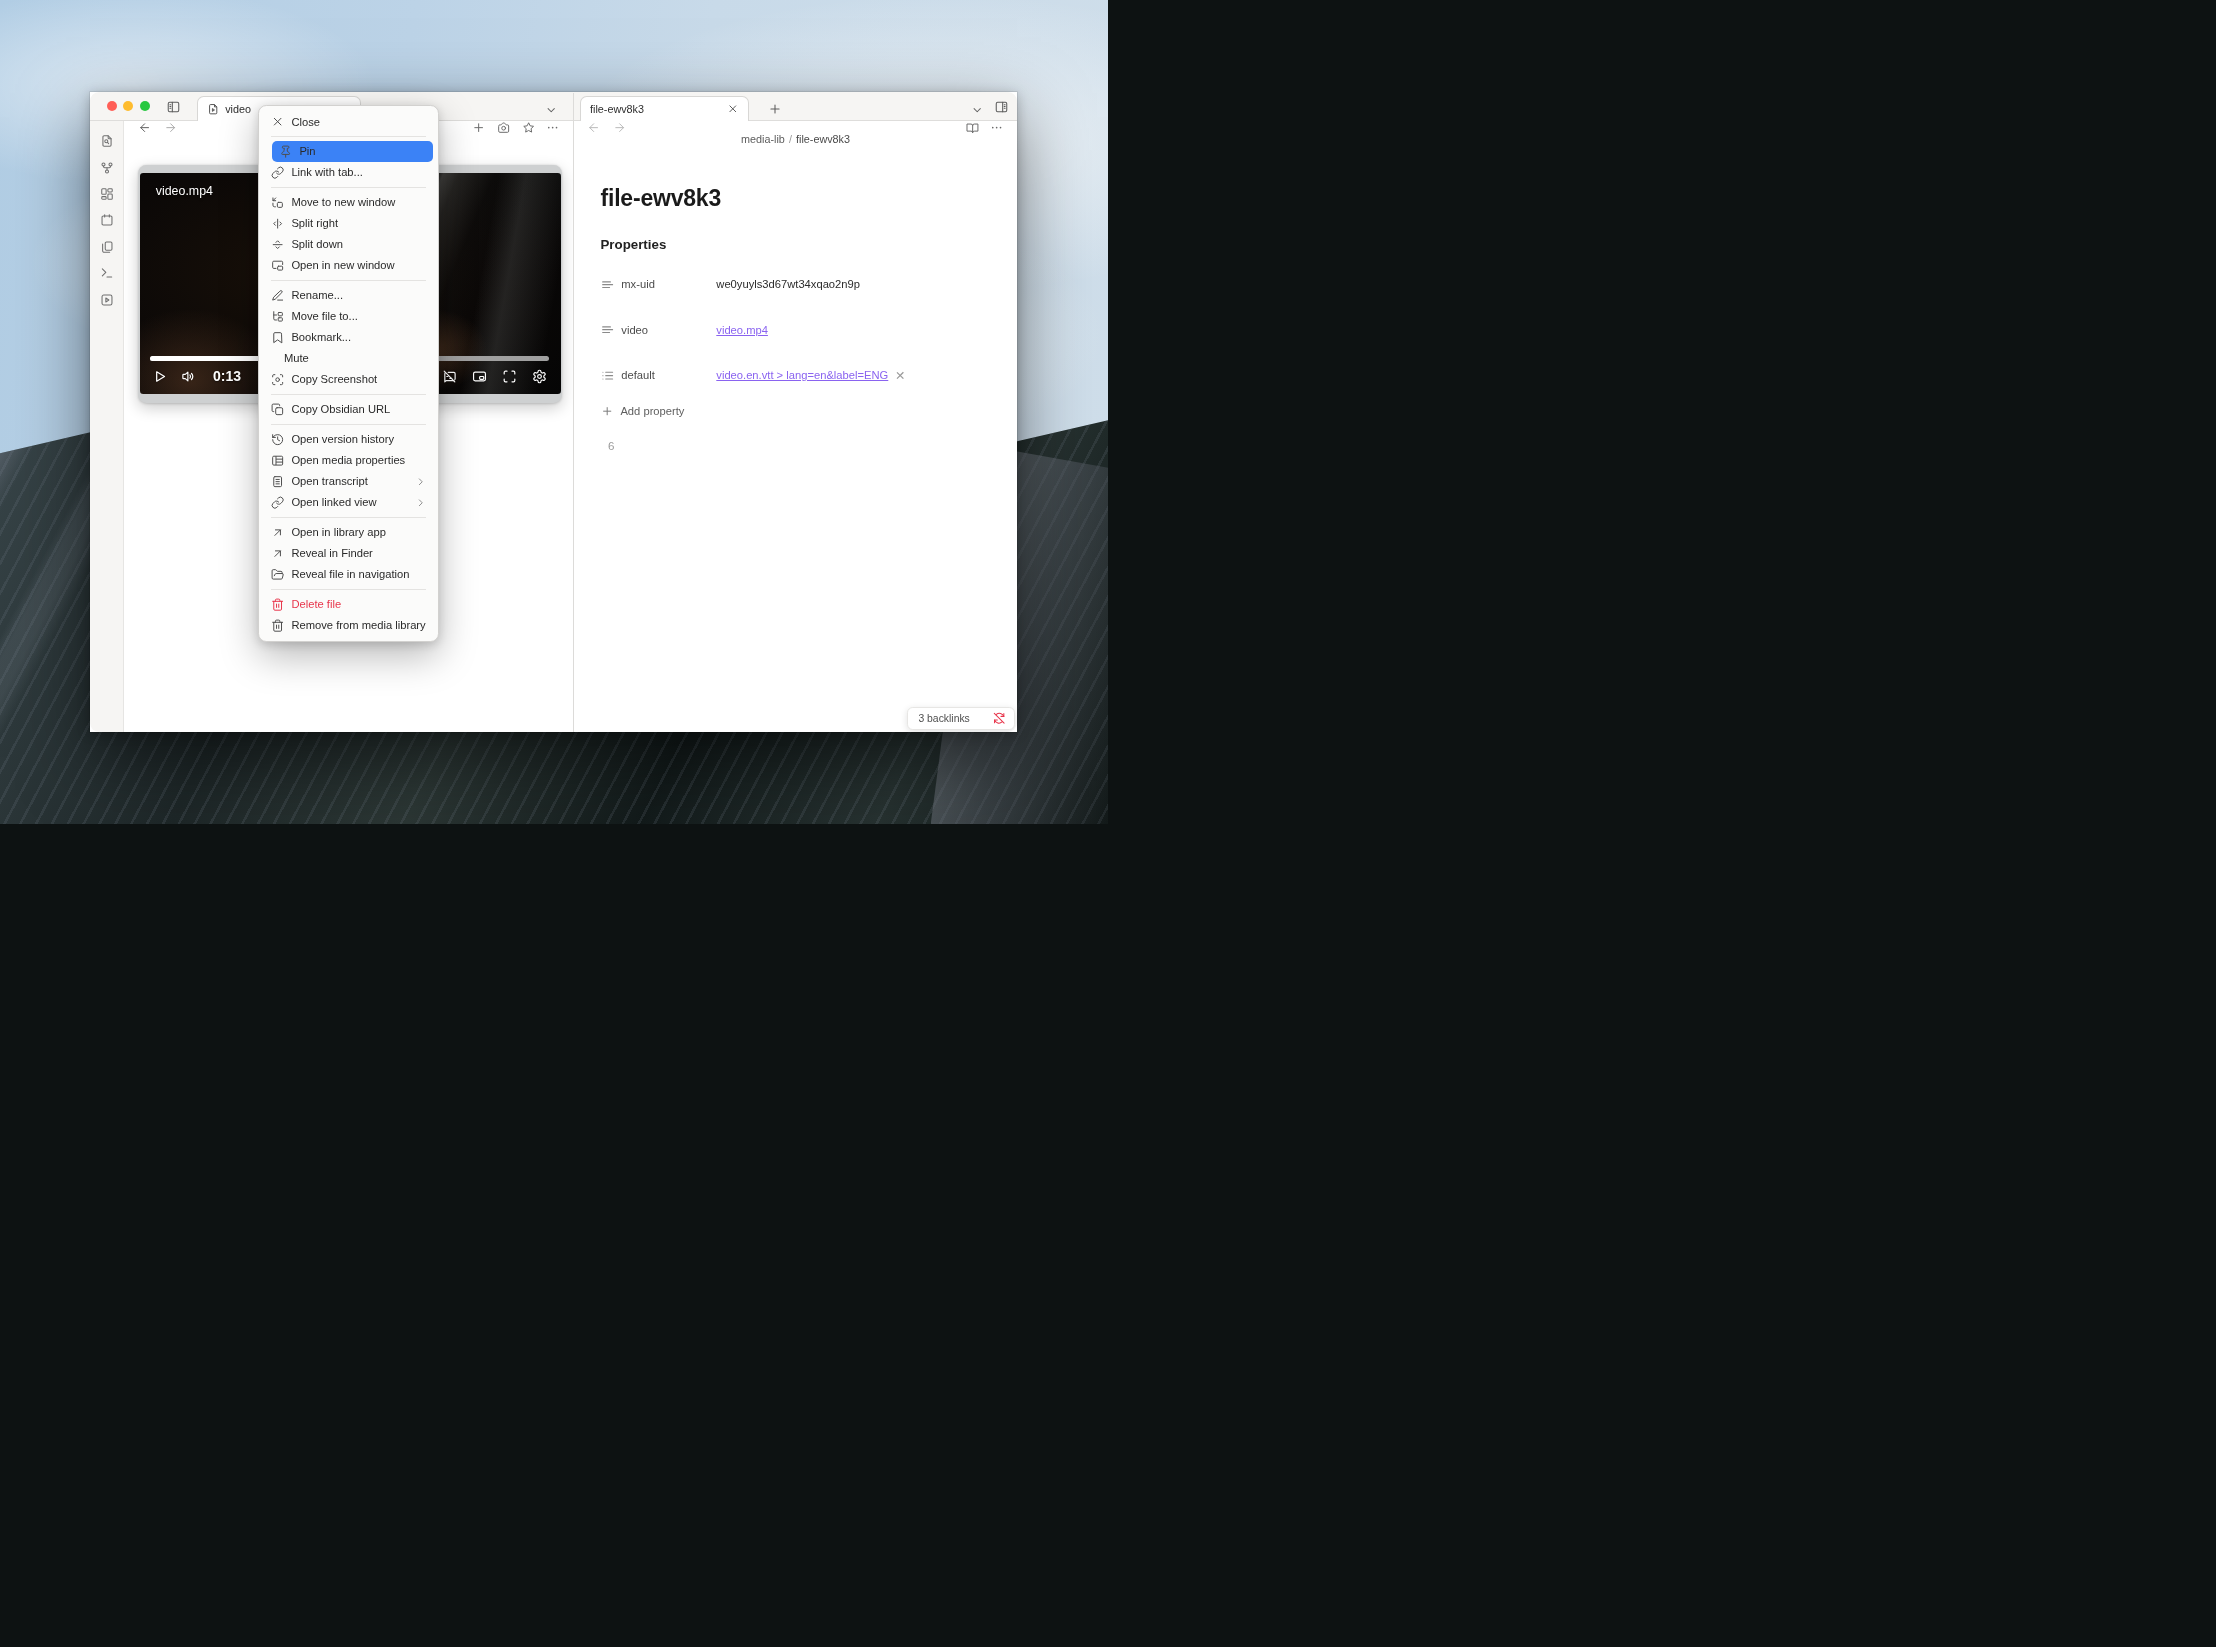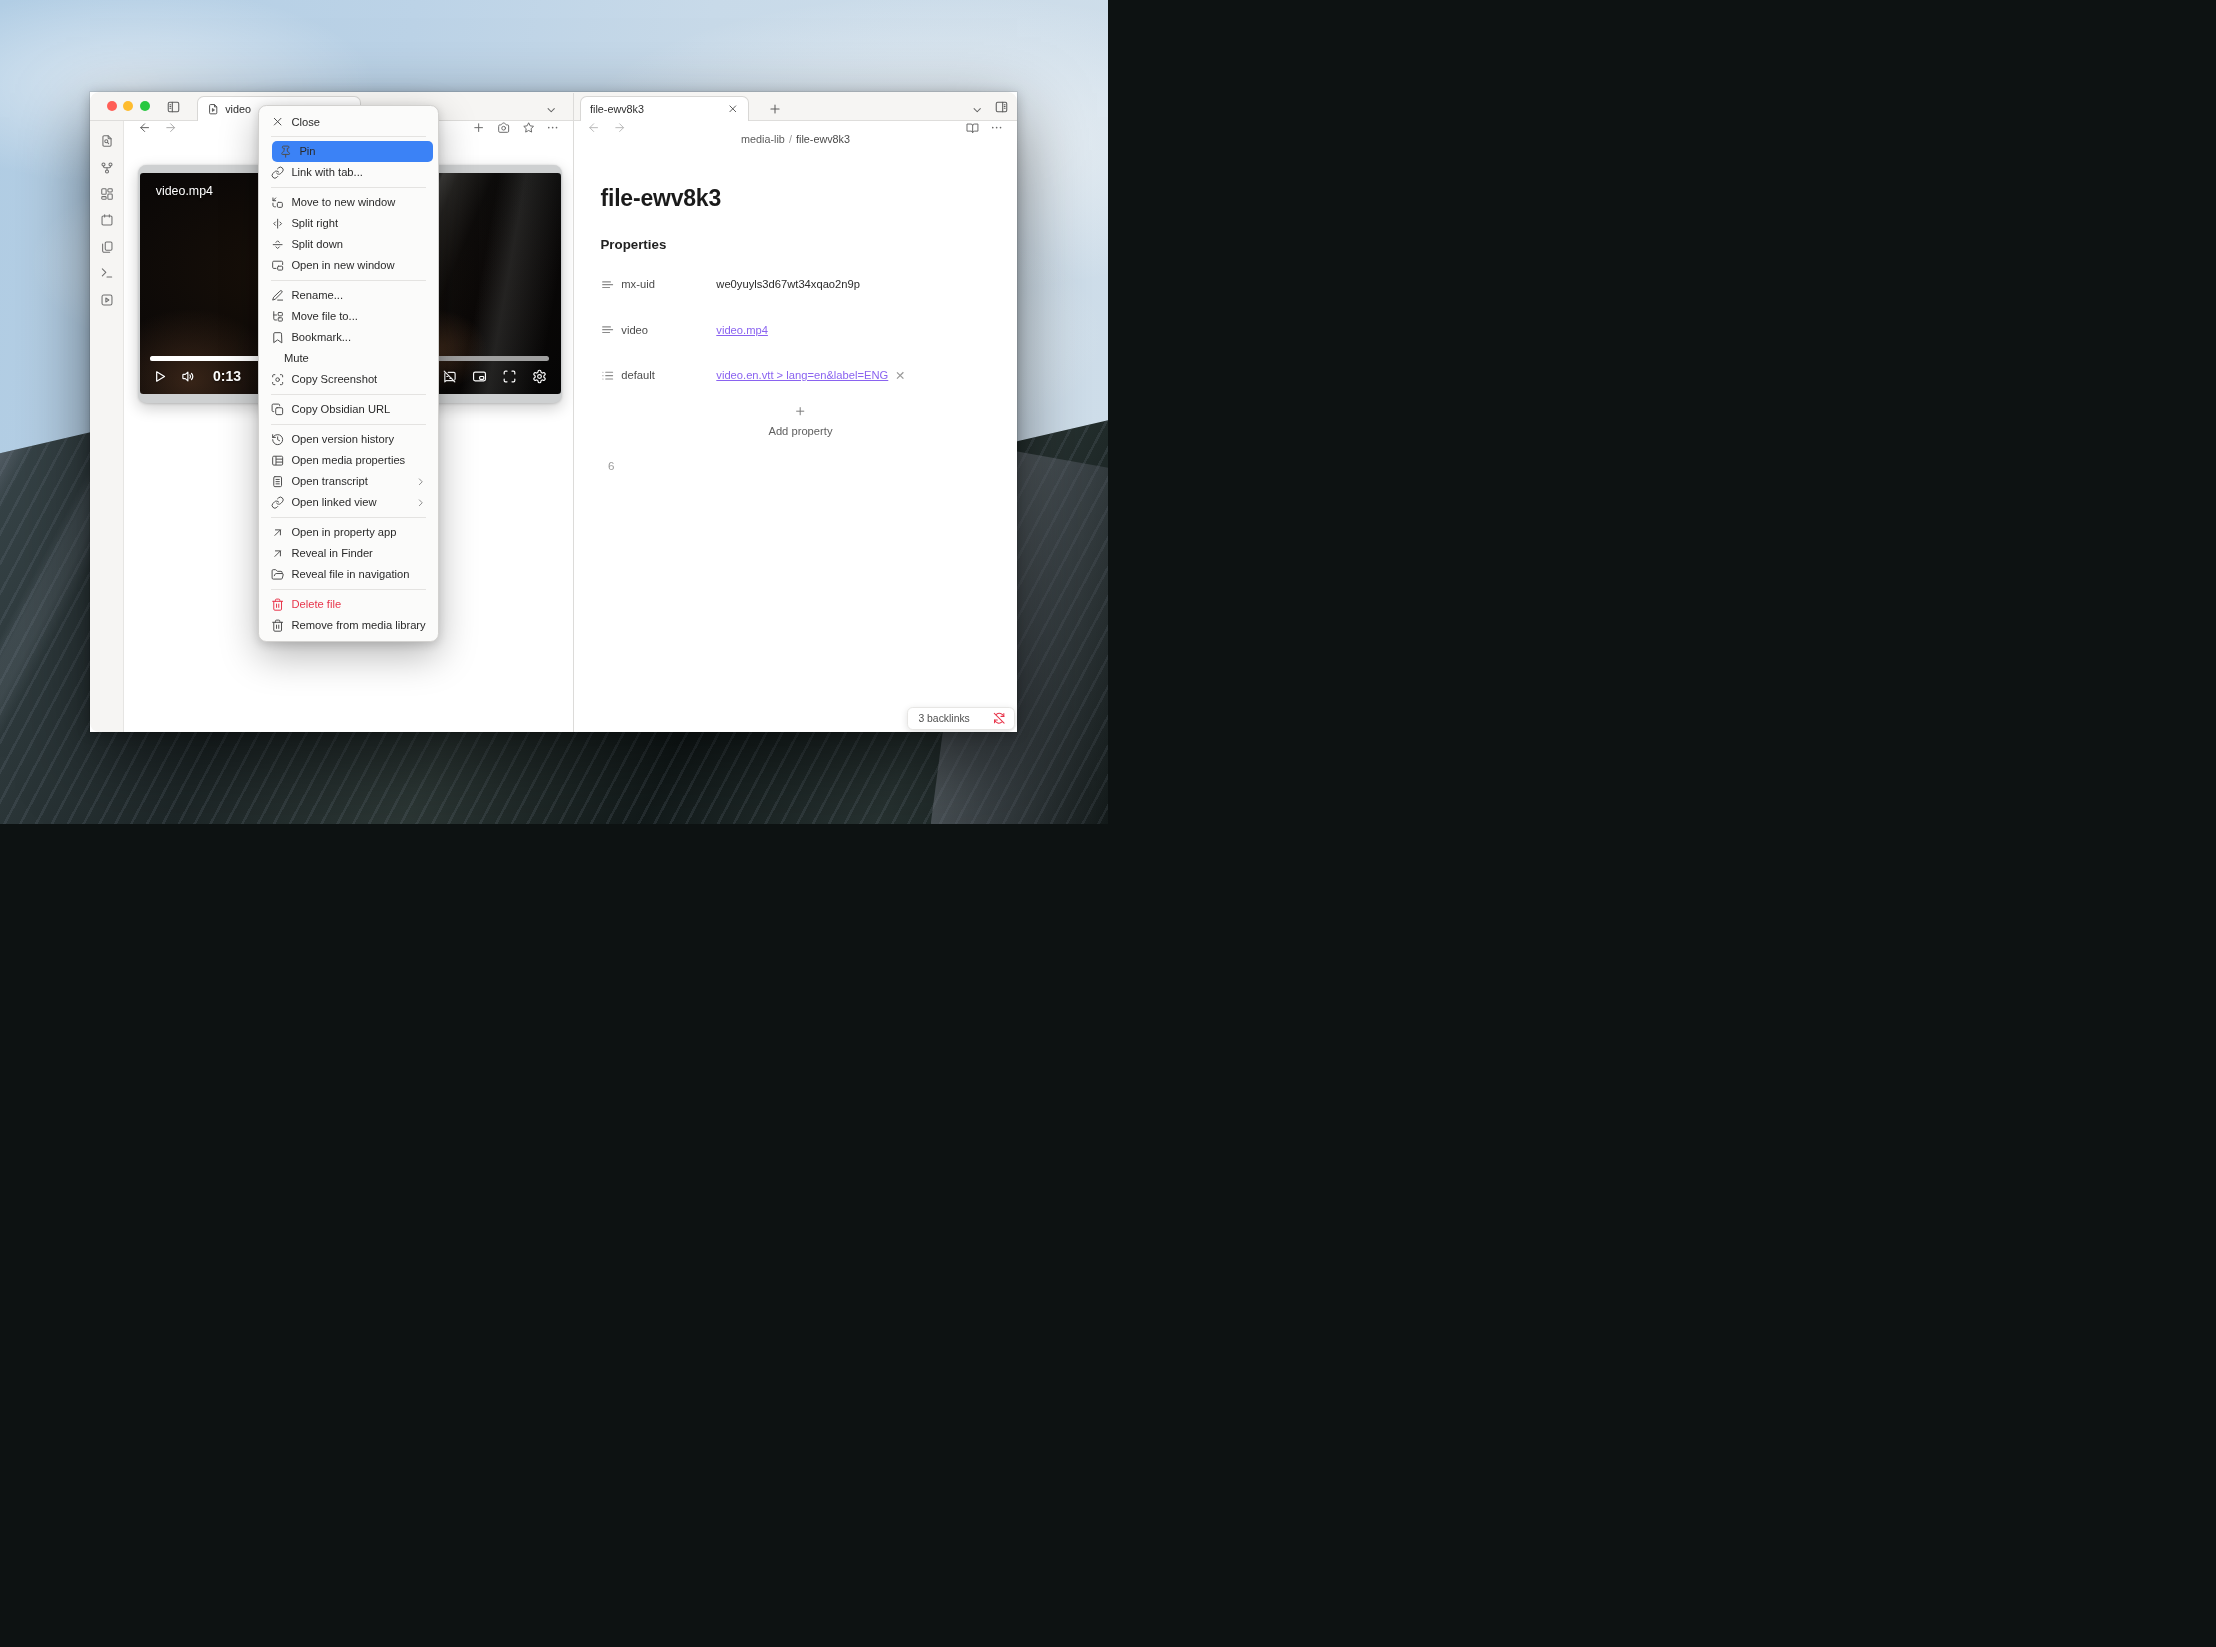--- a/index.html
+++ b/index.html
@@ -89,21 +89,21 @@
   .note{padding-left:26.5px;padding-right:16.6px;}
   .note-title{margin-top:28px;font-size:23px;font-weight:700;color:#1a1a1a;letter-spacing:-0.2px;}
   .props-heading{margin-top:25px;font-size:13.3px;font-weight:600;color:#222;}
   .prop-row{display:flex;align-items:center;height:26.5px;margin-top:19px;}
   .prop-row:first-of-type{margin-top:10px;}
   .pic{width:13.3px;height:13.3px;color:#8a8a8a;flex:none;}
   .prop-key{margin-left:7.5px;width:95px;font-size:11.2px;color:#4c4c4c;flex:none;}
   .prop-val{font-size:11.2px;color:#2c2c2c;}
   .prop-link{font-size:11.2px;color:#8a63f0;text-decoration:underline;cursor:pointer;}
   .prop-x{margin-left:6.6px;color:#9a9a9a;font-size:12.4px;cursor:pointer;}
-  .add-prop{margin-top:16.6px;display:flex;align-items:center;gap:7.5px;color:#5f5f5f;font-size:11.2px;flex-direction:column;}
+  .add-prop{margin-top:16.6px;display:flex;align-items:center;gap:7.5px;color:#5f5f5f;font-size:11.2px;}
   .add-prop .pic{color:#7a7a7a;width:12.4px;height:12.4px;}
   .line-num{margin-top:21.6px;padding-left:7.5px;color:#9b9b9b;font-size:11.6px;}
   
   .backlinks{position:absolute;right:2.5px;bottom:2.5px;height:21px;background:#fff;z-index:5;
     border:0.8px solid #e7e6e4;border-radius:5.8px;box-shadow:0 1.7px 7.5px rgba(0,0,0,.12);
     display:flex;align-items:center;gap:23px;padding:0 8.3px 0 10px;font-size:10.4px;color:#4f4f4f;}
   .bic{width:12.4px;height:12.4px;color:#e8354b;flex:none;}
 </style>
 </head>
 <body>
@@ -637,21 +637,21 @@
 
     <div class="msep"></div>
 
     <div class="mi">
       <span class="mi-ic">
           <svg viewBox="0 0 24 24" fill="none" stroke="currentColor" stroke-width="1.8" stroke-linecap="round" stroke-linejoin="round">
             <path d="M7 17 17 7"></path>
             <path d="M8 7h9v9"></path>
           </svg>
         </span>
-      <span class="mi-label">Open in property app</span>
+      <span class="mi-label">Open in library app</span>
     </div>
     <div class="mi">
       <span class="mi-ic">
           <svg viewBox="0 0 24 24" fill="none" stroke="currentColor" stroke-width="1.8" stroke-linecap="round" stroke-linejoin="round">
             <path d="M7 17 17 7"></path>
             <path d="M8 7h9v9"></path>
           </svg>
         </span>
       <span class="mi-label">Reveal in Finder</span>
     </div>

